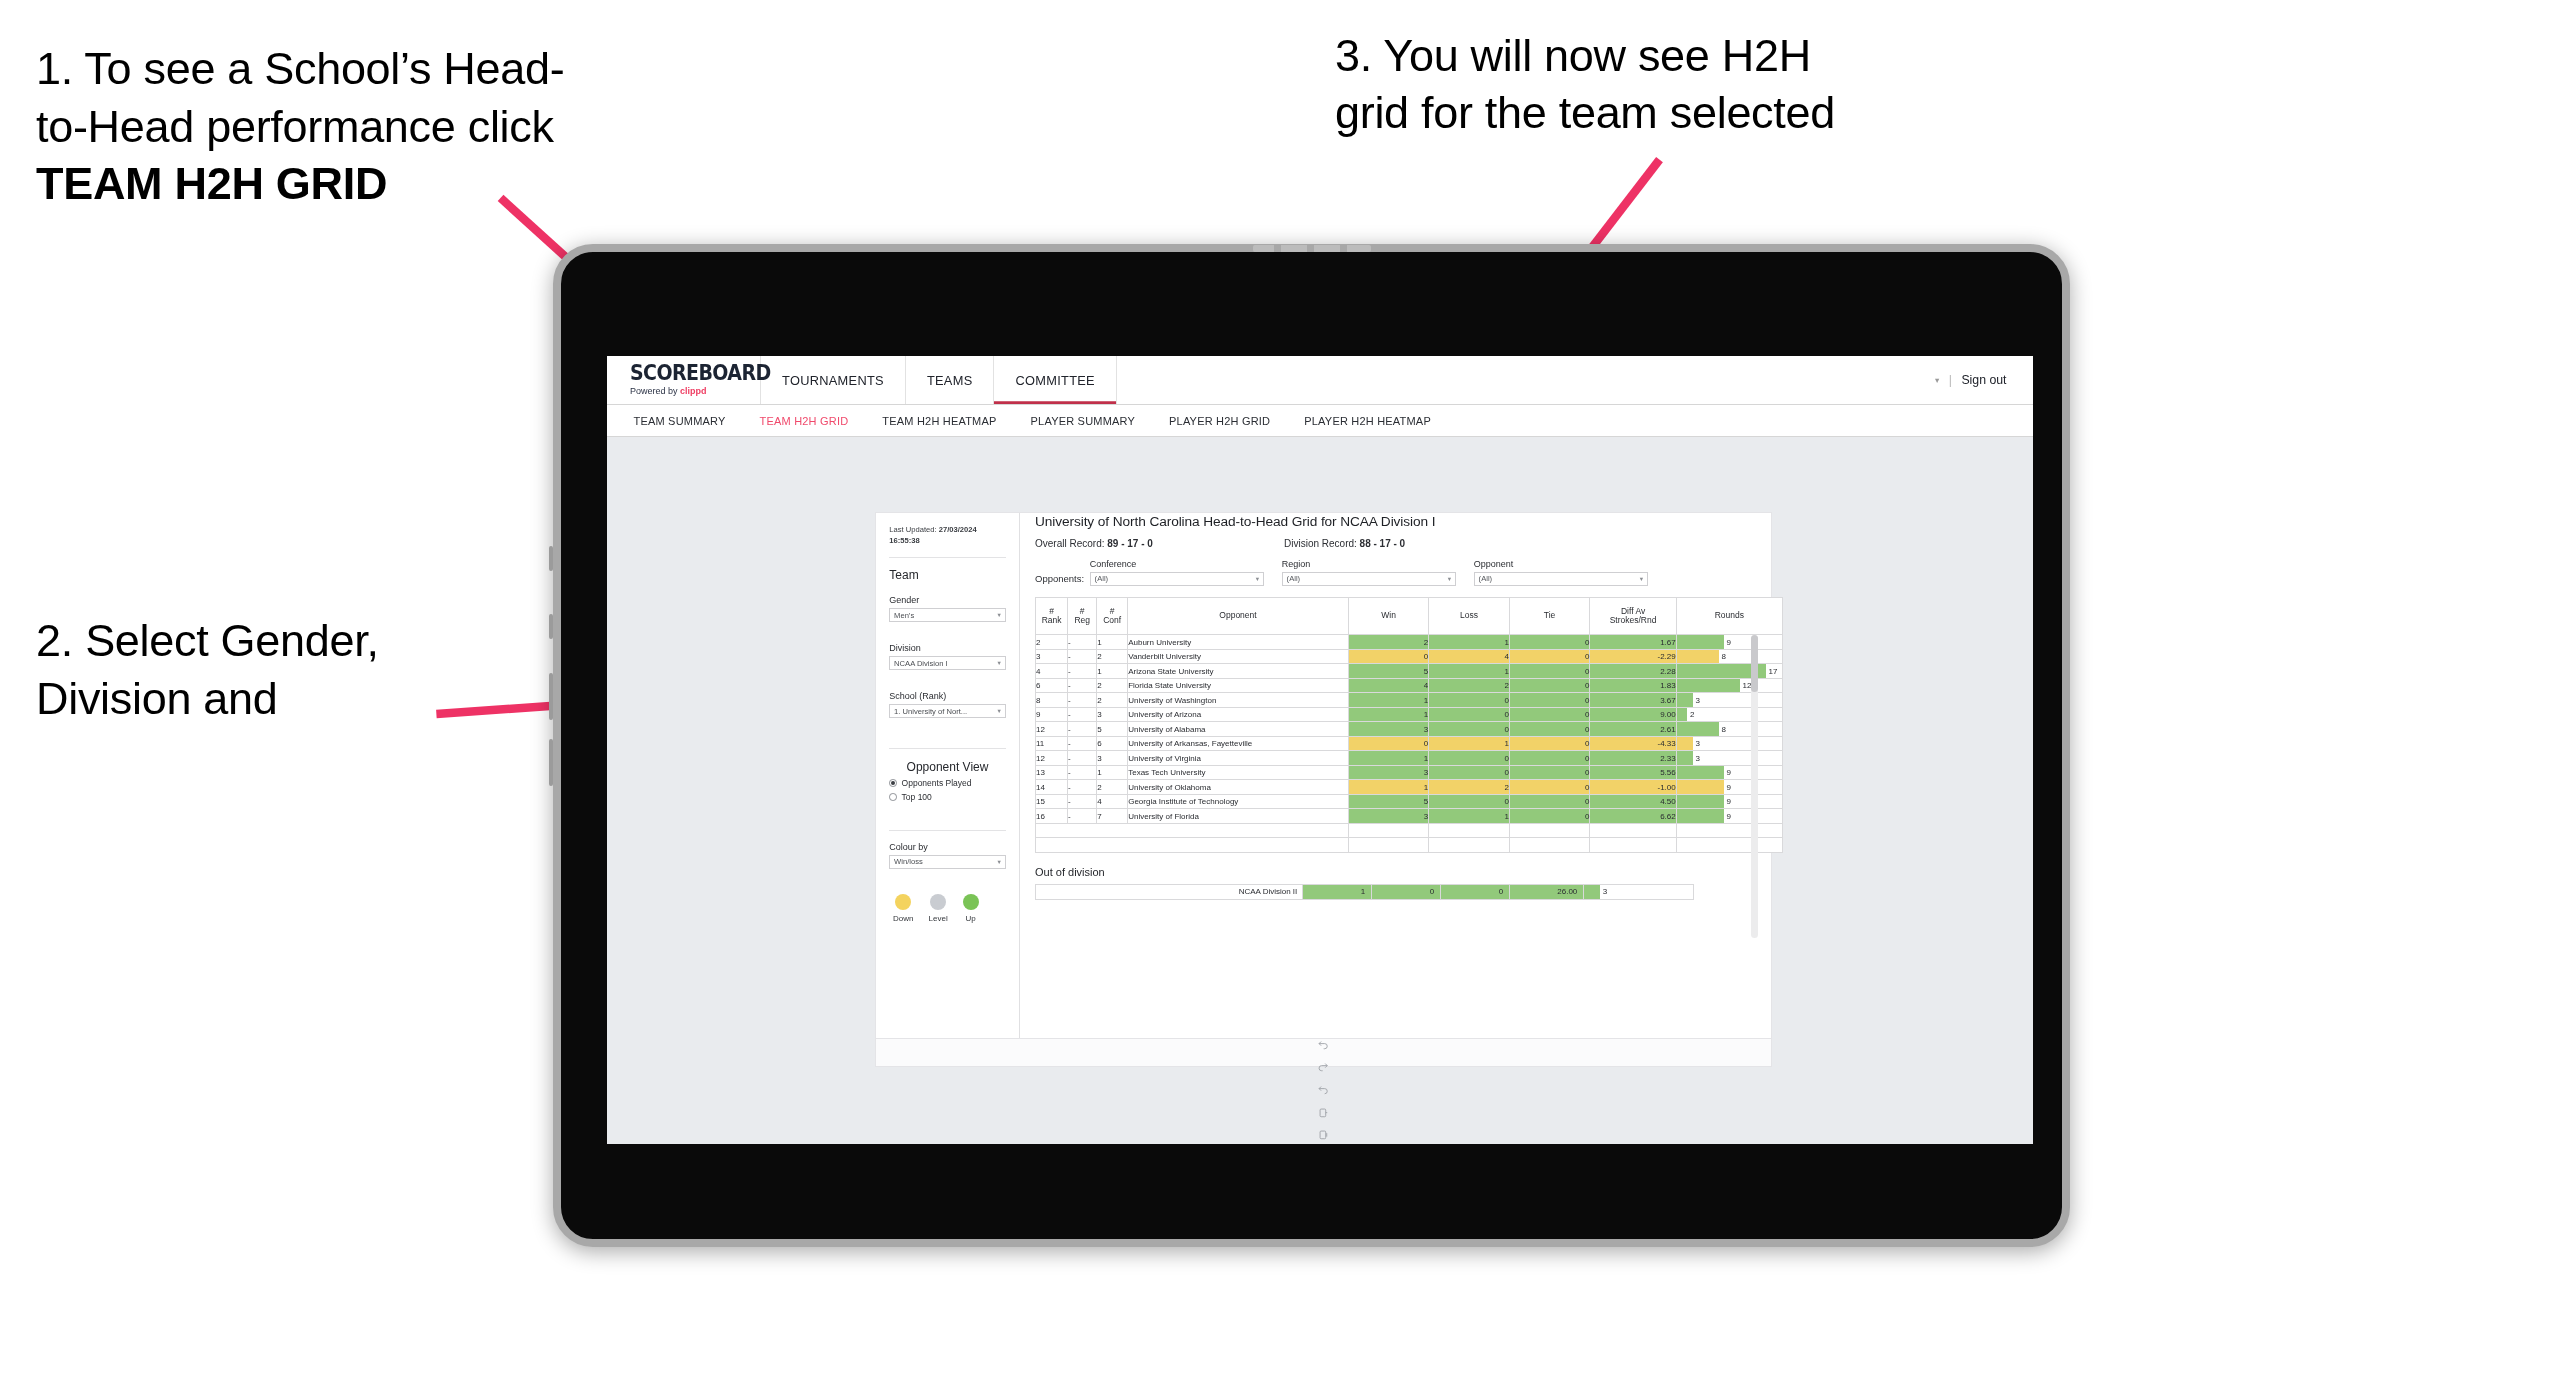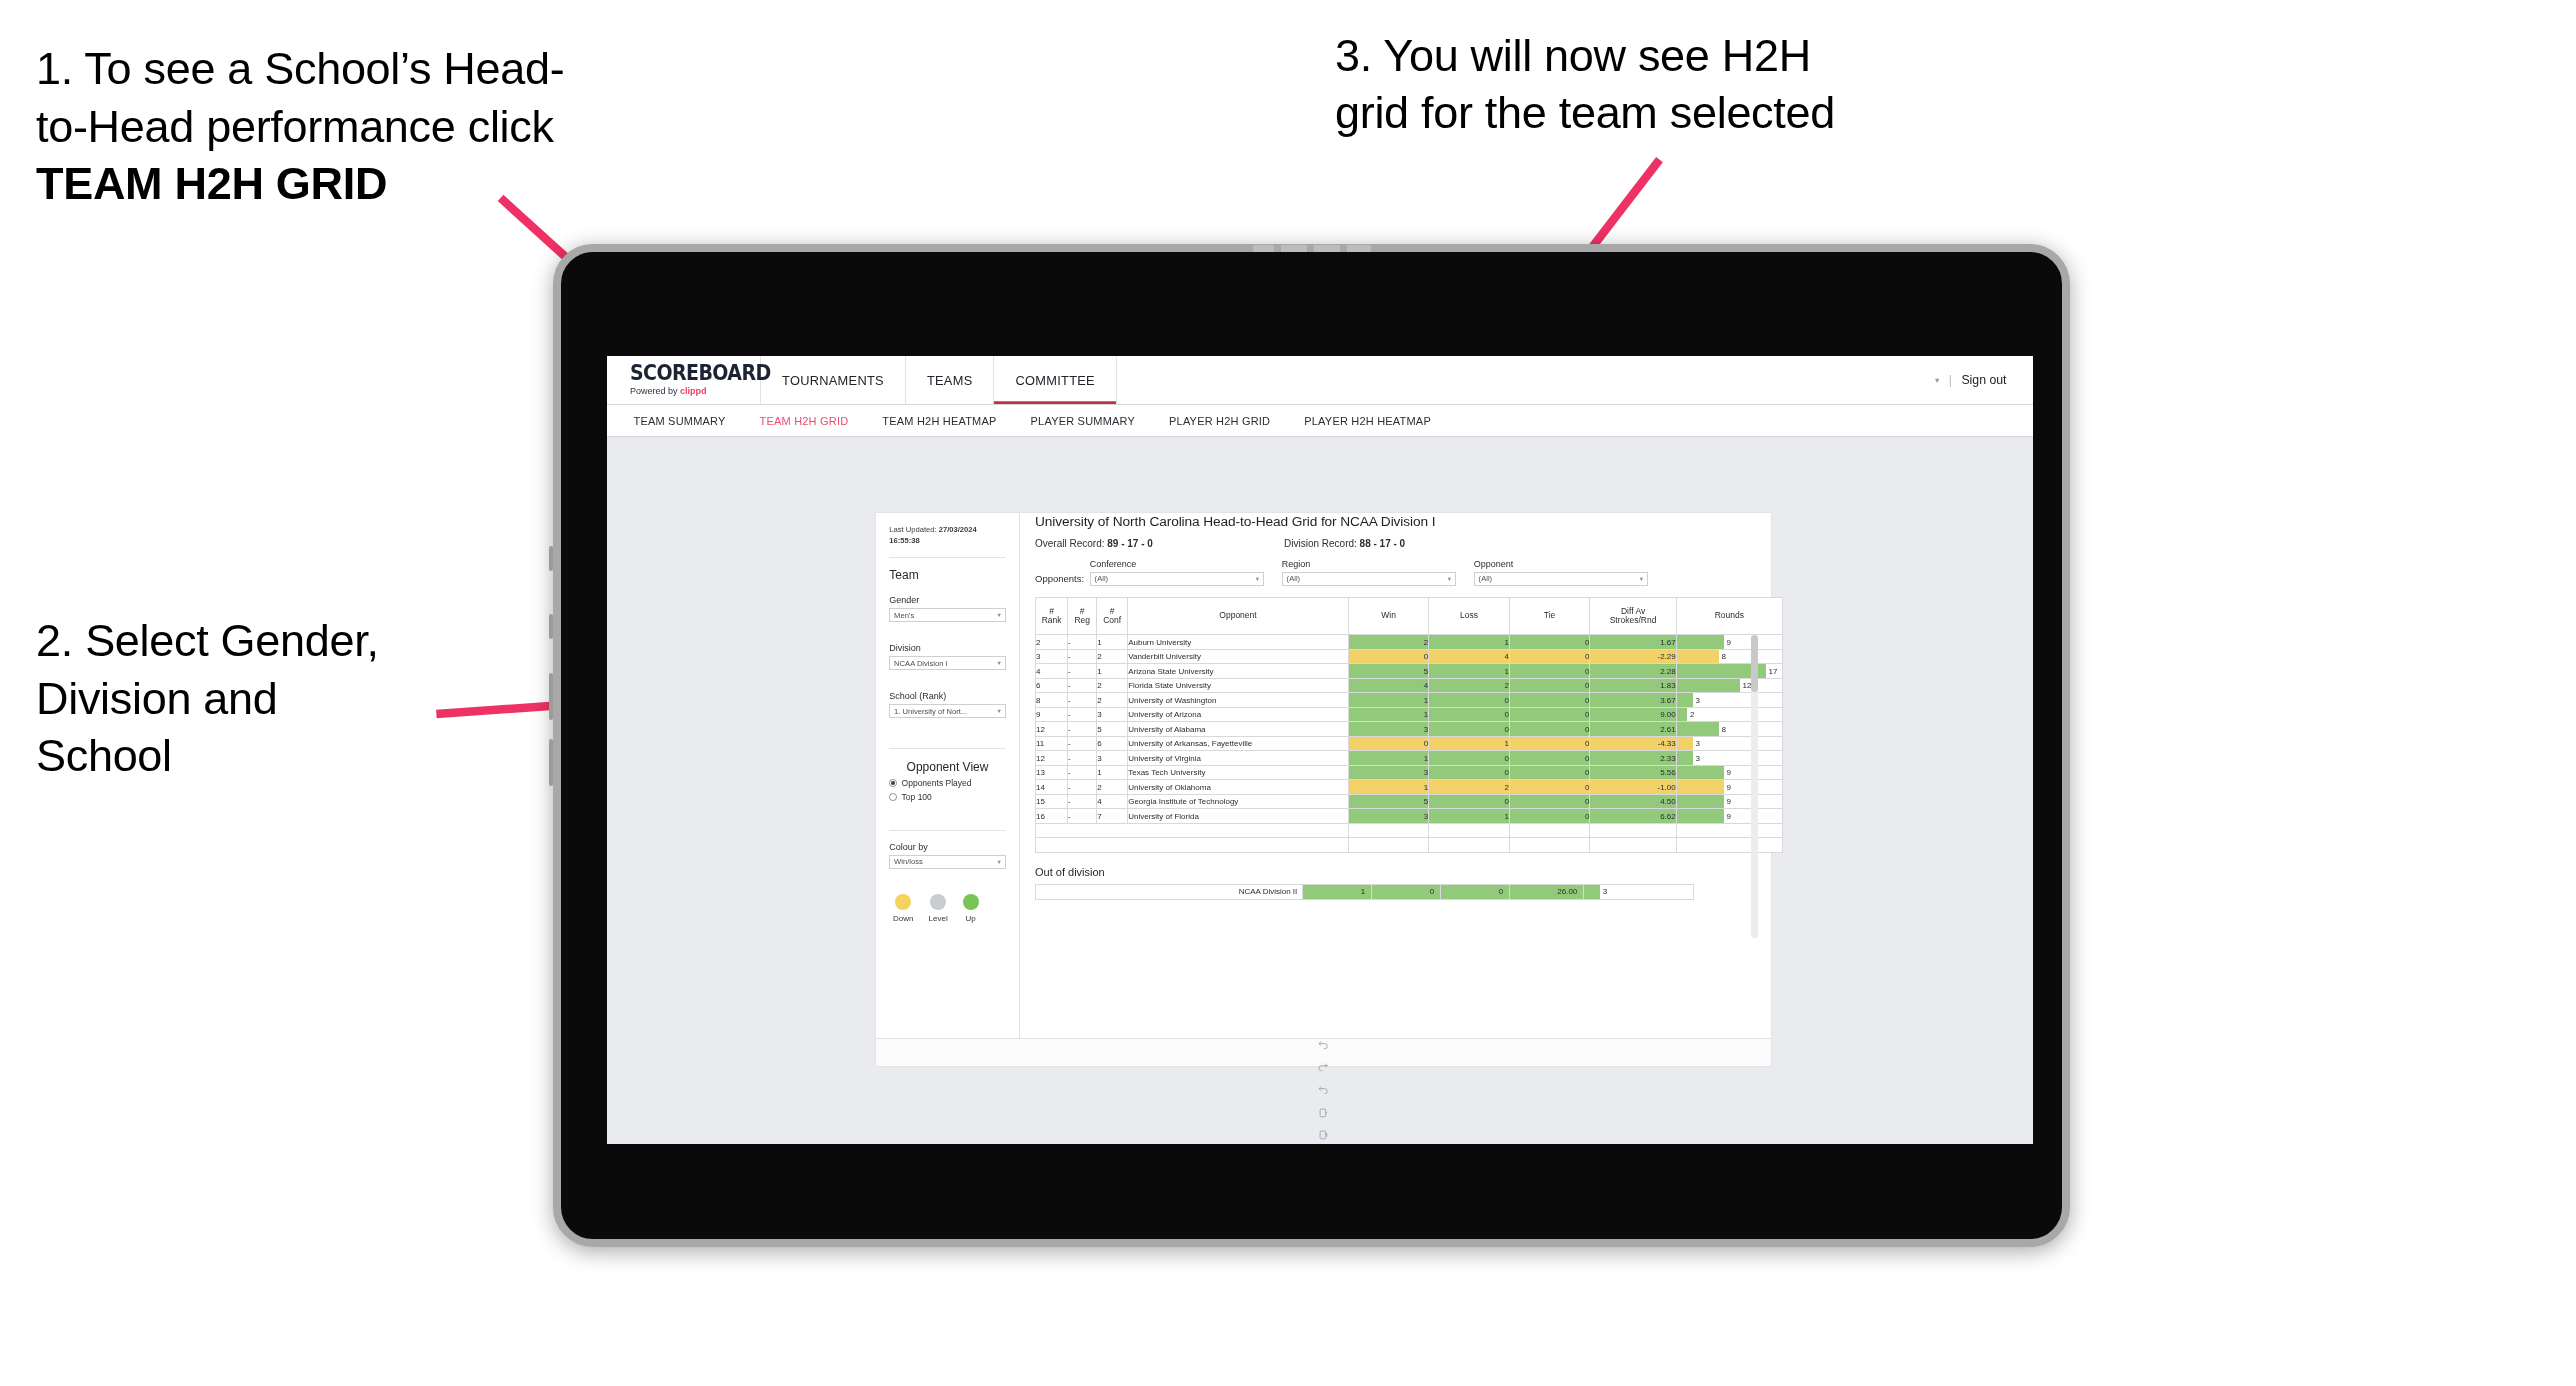--- a/index.html
+++ b/index.html
@@ -230,21 +230,20 @@
 
   <div class="annot" id="annot-1">
     <div>1. To see a School’s Head-</div>
     <div>to-Head performance click</div>
     <div class="bold">TEAM H2H GRID</div>
   </div>
 
   <div class="annot" id="annot-2">
     <div>2. Select Gender,</div>
     <div>Division and</div>
-    <div>School</div>
   </div>
 
   <div class="annot" id="annot-3">
     <div>3. You will now see H2H</div>
     <div>grid for the team selected</div>
   </div>
 
   <svg class="arrow" width="284" height="190" style="left:493px;top:190px;" viewBox="0 0 300 200">
     <defs>
       <marker id="ah1" markerWidth="7" markerHeight="7" refX="3.2" refY="3.5" orient="auto">

